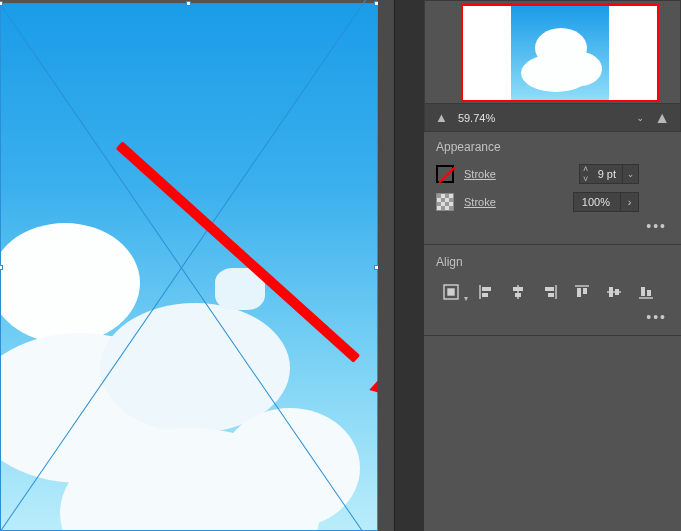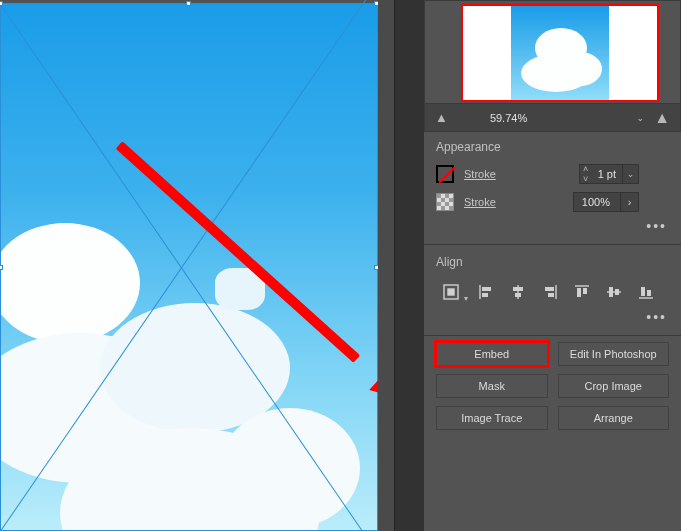--- a/index.html
+++ b/index.html
@@ -45,21 +45,21 @@
 .nav-panel { position: relative; width: 257px; height: 132px; background: #535353; border:1px solid #3a3a3a; }
 .nav-view { position: absolute; left: 36px; top: 3px; width: 198px; height: 98px; border: 2px solid #ff0000; background:#fff; }
 .nav-view .sky { position:absolute; left:48px; top:0; width:98px; height:94px;
   background: linear-gradient(to bottom,#1a9ce8,#8fddf9); }
 .nav-view .ncloud { position:absolute; background:#fdffff; border-radius:50%; }
 .nav-view .nc1 { left:72px; top:22px; width:52px; height:40px; }
 .nav-view .nc2 { left:58px; top:48px; width:70px; height:38px; }
 .nav-view .nc3 { left:95px; top:46px; width:44px; height:34px; }
 .nav-zoom { position: absolute; left: 0; bottom: 0; width: 100%; height: 28px; background: #434343; border-top:1px solid #3a3a3a; display:flex; align-items:center; gap:6px; padding:0 10px; }
 .nav-zoom .tri { color:#b8b8b8; font-size:13px; }
-.nav-zoom .pct { color:#e0e0e0; font-size:11px; padding:0 4px;margin-left:32px; }
+.nav-zoom .pct { color:#e0e0e0; font-size:11px; padding:0 4px; }
 .nav-zoom .chev { color:#c8c8c8; font-size:9px; margin-left:auto; }
 .nav-zoom .tri.big { font-size:16px; margin-left:4px; }
 
 
 .props { position: relative; background:#535353; color:#c8c8c8; font-size:11px; }
 .sect-label { padding: 8px 12px 6px; color:#c0c0c0; font-size:12px; }
 .row { display:flex; align-items:center; gap:10px; padding:4px 12px; }
 .swatch { width:18px; height:18px; }
 .swatch.fill { background:#fff; border:1px solid #888; }
 .swatch.stroke { background:#535353; border:2px solid #000; position:relative; }
@@ -138,21 +138,21 @@
 
   <div class="props">
     <div class="sect-label">Appearance</div>
 
 
     <div class="row">
       <div class="swatch stroke"></div>
       <span class="link">Stroke</span>
       <div class="pt-input" style="margin-left:auto; margin-right:30px;">
         <div class="stepper">˄<br>˅</div>
-        <span class="val">1 pt</span>
+        <span class="val">9 pt</span>
         <div class="dd">⌄</div>
       </div>
     </div>
 
     <div class="row">
       <div class="swatch opac"></div>
       <span class="link">Stroke</span>
       <div class="opac-box" style="margin-left:auto; margin-right:30px;">
         <span class="val">100%</span>
         <div class="ar">›</div>
@@ -209,22 +209,14 @@
           <svg viewBox="0 0 18 18">
             <line x1="2" y1="15" x2="16" y2="15"></line>
             <rect x="4" y="4" width="4" height="9" fill="#d0d0d0" stroke="none"></rect>
             <rect x="10" y="7" width="4" height="6" fill="#d0d0d0" stroke="none"></rect>
           </svg>
         </div>
     </div>
     <div class="dots">•••</div>
     <div class="divider"></div>
 
-    <div class="qa-grid">
-      <div class="qa-btn hl">Embed</div>
-      <div class="qa-btn">Edit In Photoshop</div>
-      <div class="qa-btn">Mask</div>
-      <div class="qa-btn">Crop Image</div>
-      <div class="qa-btn">Image Trace</div>
-      <div class="qa-btn">Arrange</div>
-    </div>
   </div>
 </div>
 
 </body></html>

